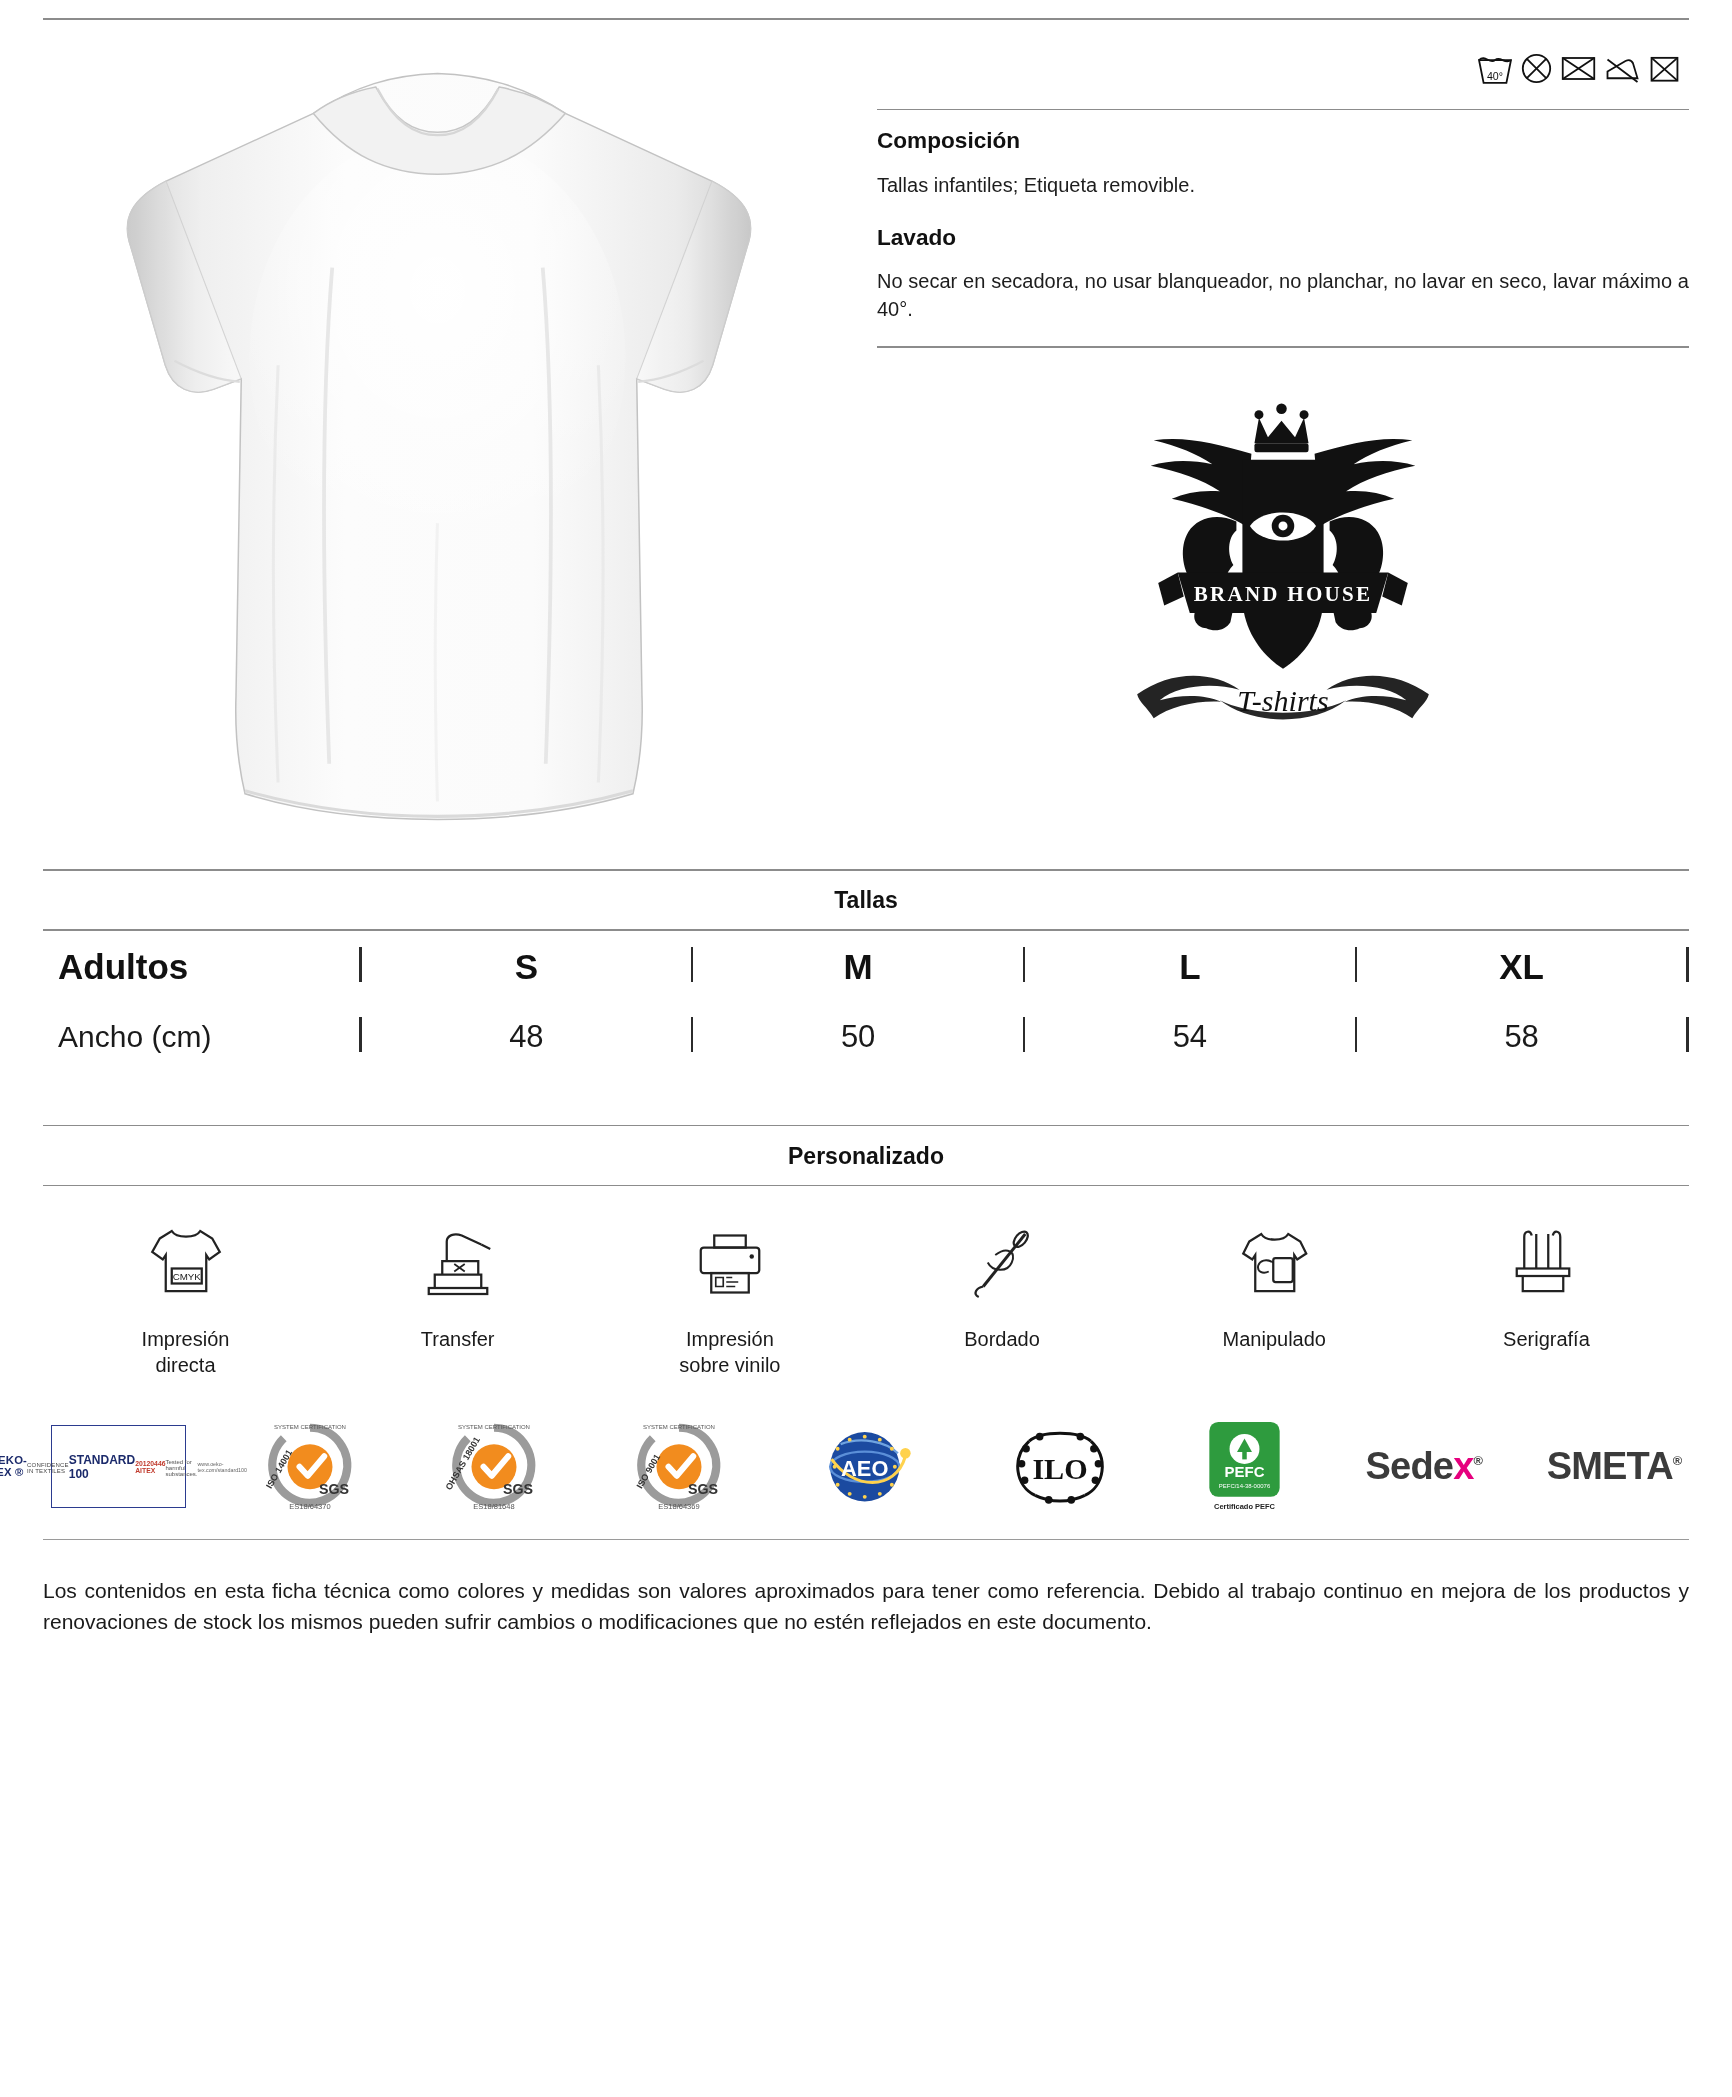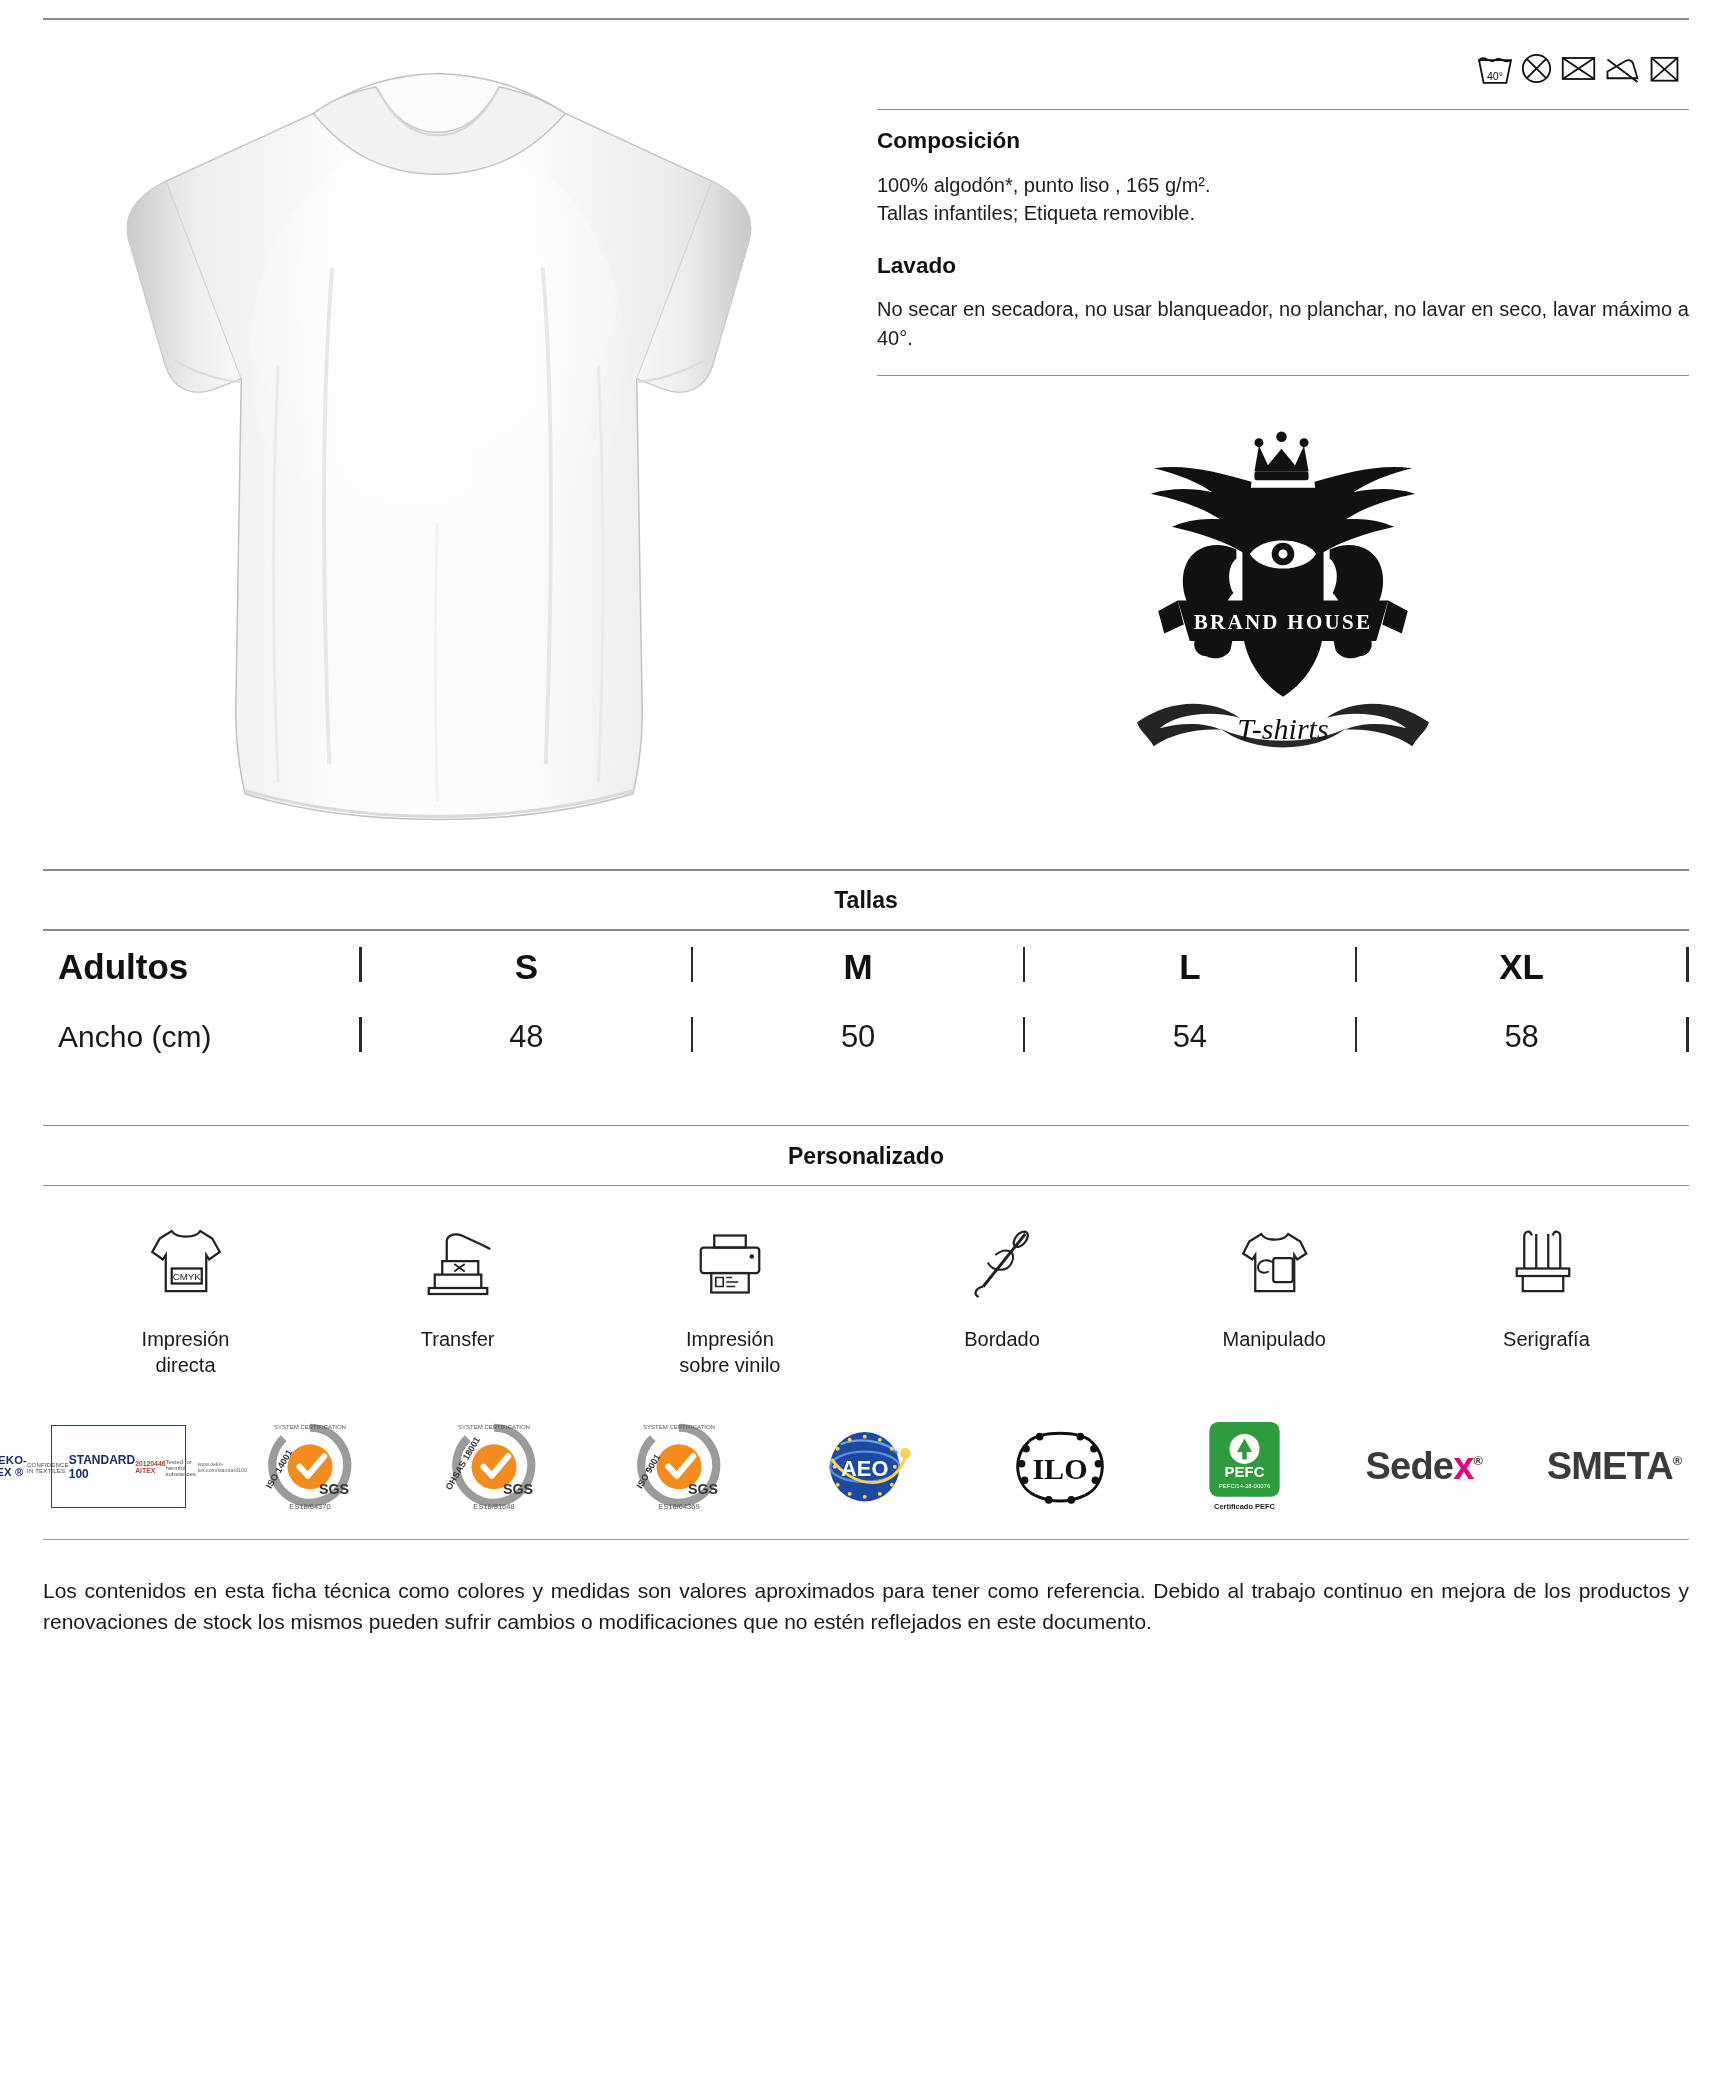--- a/index.html
+++ b/index.html
@@ -312,21 +312,20 @@
           <rect x="6" y="9" width="34" height="30" fill="none" stroke="#111" stroke-width="2.4"></rect>
           <line x1="6" y1="9" x2="40" y2="39" stroke="#111" stroke-width="2.4"></line>
           <line x1="40" y1="9" x2="6" y2="39" stroke="#111" stroke-width="2.4"></line>
         </svg>
       </div>
 
       <div class="info-rule"></div>
 
       <div class="info-block">
         <div class="info-h">Composición</div>
-        <p class="info-p">100% algodón*, punto liso , 165 g/m².</p>
         <p class="info-p">Tallas infantiles; Etiqueta removible.</p>
       </div>
 
       <div class="info-block">
         <div class="info-h">Lavado</div>
         <p class="info-p">No secar en secadora, no usar blanqueador, no planchar, no lavar en seco, lavar máximo a 40°.</p>
       </div>
 
       <div class="info-rule" style="margin-top:22.6px;"></div>
 

